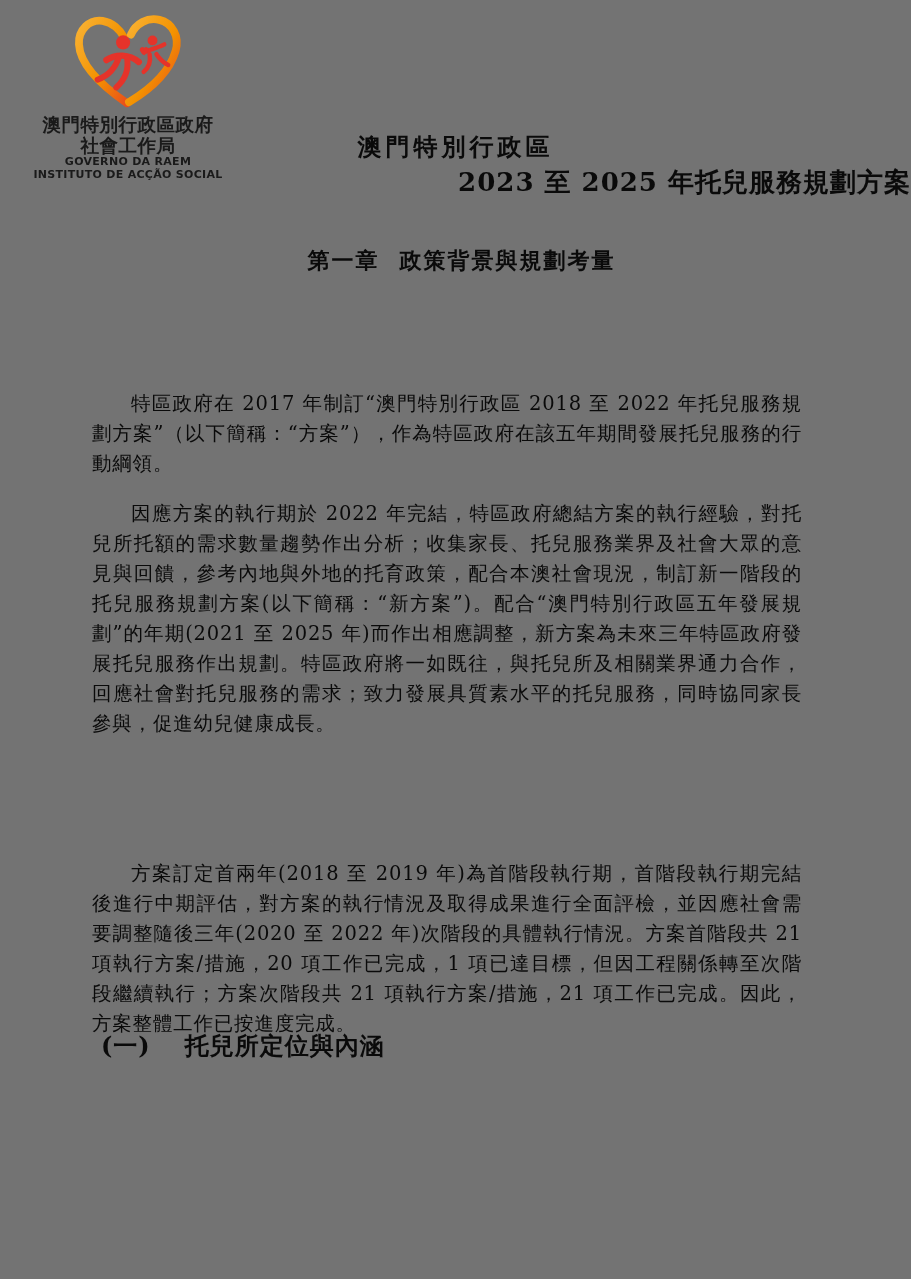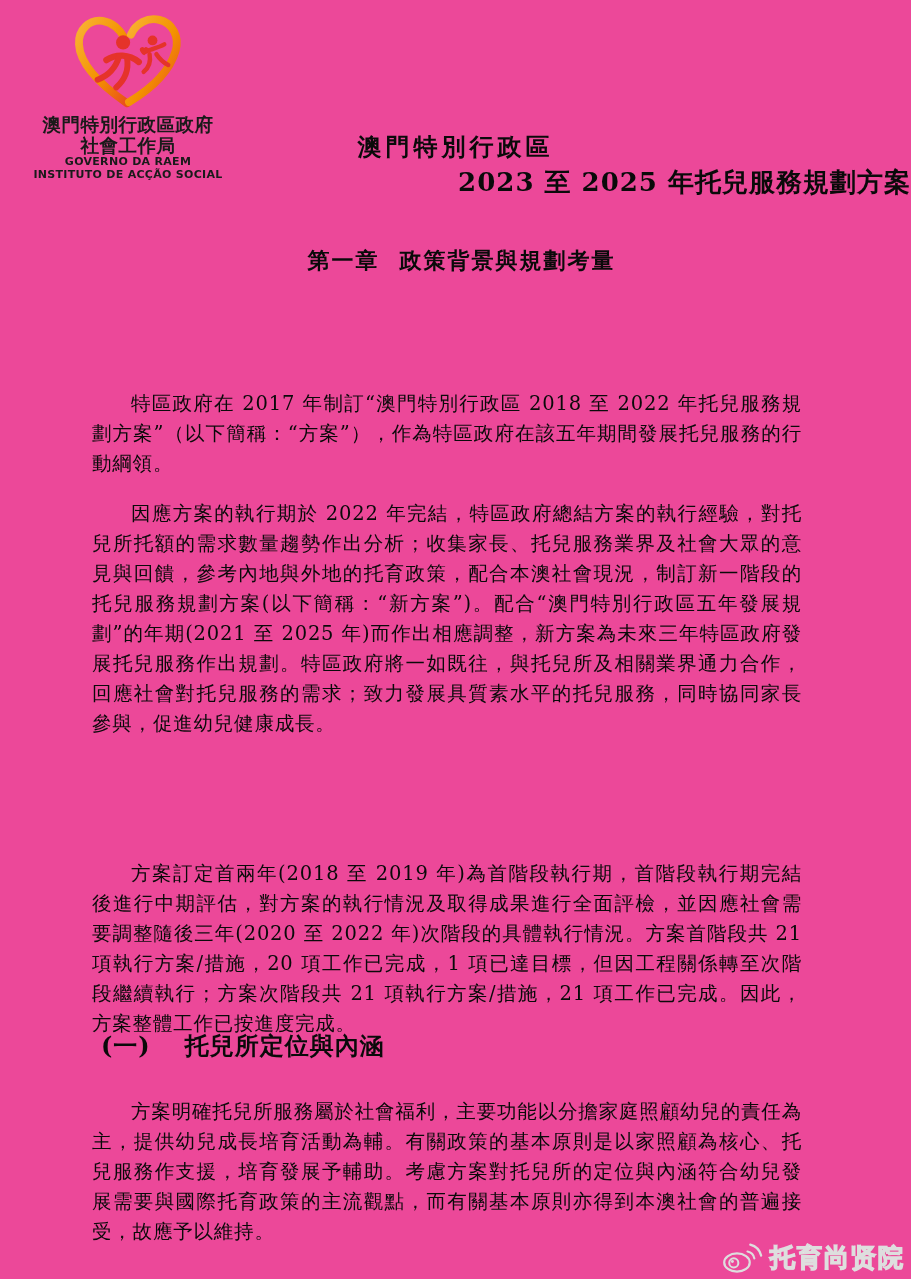--- a/index.html
+++ b/index.html
@@ -1,19 +1,19 @@
 <!DOCTYPE html>
 <html><head>
 <meta charset="utf-8">
 <style>
   html,body{margin:0;padding:0;background:#ffffff;}
   .page{
     position:relative;
     width:911px;height:1279px;
-    background:#ec4899;
+    background:#737373;
     font-family:"DejaVu Serif","Liberation Serif",serif;
     color:#0a0a0a;
     overflow:hidden;
   }
   
   .logo-block{
     position:absolute;top:12px;left:26px;width:204px;
     text-align:center;
   }
   .logo-heart{display:block;margin:0 auto 2px auto;}
@@ -118,26 +118,15 @@
   </div>
 
   <p id="s1-p1" class="para">特區政府在 2017 年制訂“澳門特別行政區 2018 至 2022 年托兒服務規劃方案”（以下簡稱：“方案”），作為特區政府在該五年期間發展托兒服務的行動綱領。</p>
   <p id="s1-p2" class="para">因應方案的執行期於 2022 年完結，特區政府總結方案的執行經驗，對托兒所托額的需求數量趨勢作出分析；收集家長、托兒服務業界及社會大眾的意見與回饋，參考內地與外地的托育政策，配合本澳社會現況，制訂新一階段的托兒服務規劃方案(以下簡稱：“新方案”)。配合“澳門特別行政區五年發展規劃”的年期(2021 至 2025 年)而作出相應調整，新方案為未來三年特區政府發展托兒服務作出規劃。特區政府將一如既往，與托兒所及相關業界通力合作，回應社會對托兒服務的需求；致力發展具質素水平的托兒服務，同時協同家長參與，促進幼兒健康成長。</p>
 
   <p id="s2-p1" class="para">方案訂定首兩年(2018 至 2019 年)為首階段執行期，首階段執行期完結後進行中期評估，對方案的執行情況及取得成果進行全面評檢，並因應社會需要調整隨後三年(2020 至 2022 年)次階段的具體執行情況。方案首階段共 21 項執行方案/措施，20 項工作已完成，1 項已達目標，但因工程關係轉至次階段繼續執行；方案次階段共 21 項執行方案/措施，21 項工作已完成。因此，方案整體工作已按進度完成。</p>
 
   <div id="s2-sub1-heading" class="sub-heading">
     <span>(一)</span><span class="sub-title">托兒所定位與內涵</span>
   </div>
-  <p id="s2-sub1-p1" class="para">方案明確托兒所服務屬於社會福利，主要功能以分擔家庭照顧幼兒的責任為主，提供幼兒成長培育活動為輔。有關政策的基本原則是以家照顧為核心、托兒服務作支援，培育發展予輔助。考慮方案對托兒所的定位與內涵符合幼兒發展需要與國際托育政策的主流觀點，而有關基本原則亦得到本澳社會的普遍接受，故應予以維持。</p>
 
-  <div class="watermark">
-    <svg width="42" height="36" viewBox="0 0 46 38" aria-hidden="true">
-      <ellipse cx="17.5" cy="25" rx="14" ry="10" fill="none" stroke="#dedede" stroke-width="2.4"></ellipse>
-      <circle cx="14" cy="25.5" r="5" fill="none" stroke="#dedede" stroke-width="2.2"></circle>
-      <circle cx="12.5" cy="24" r="1.6" fill="#dedede"></circle>
-      <path d="M29 13 a9.5 9.5 0 0 1 7.5 7.5" fill="none" stroke="#dedede" stroke-width="2.4" stroke-linecap="round"></path>
-      <path d="M32 5.5 a16.5 16.5 0 0 1 12 12" fill="none" stroke="#dedede" stroke-width="2.4" stroke-linecap="round"></path>
-    </svg>
-    <span class="watermark-text">托育尚贤院</span>
-  </div>
 
 </div>
 
 </body></html>

